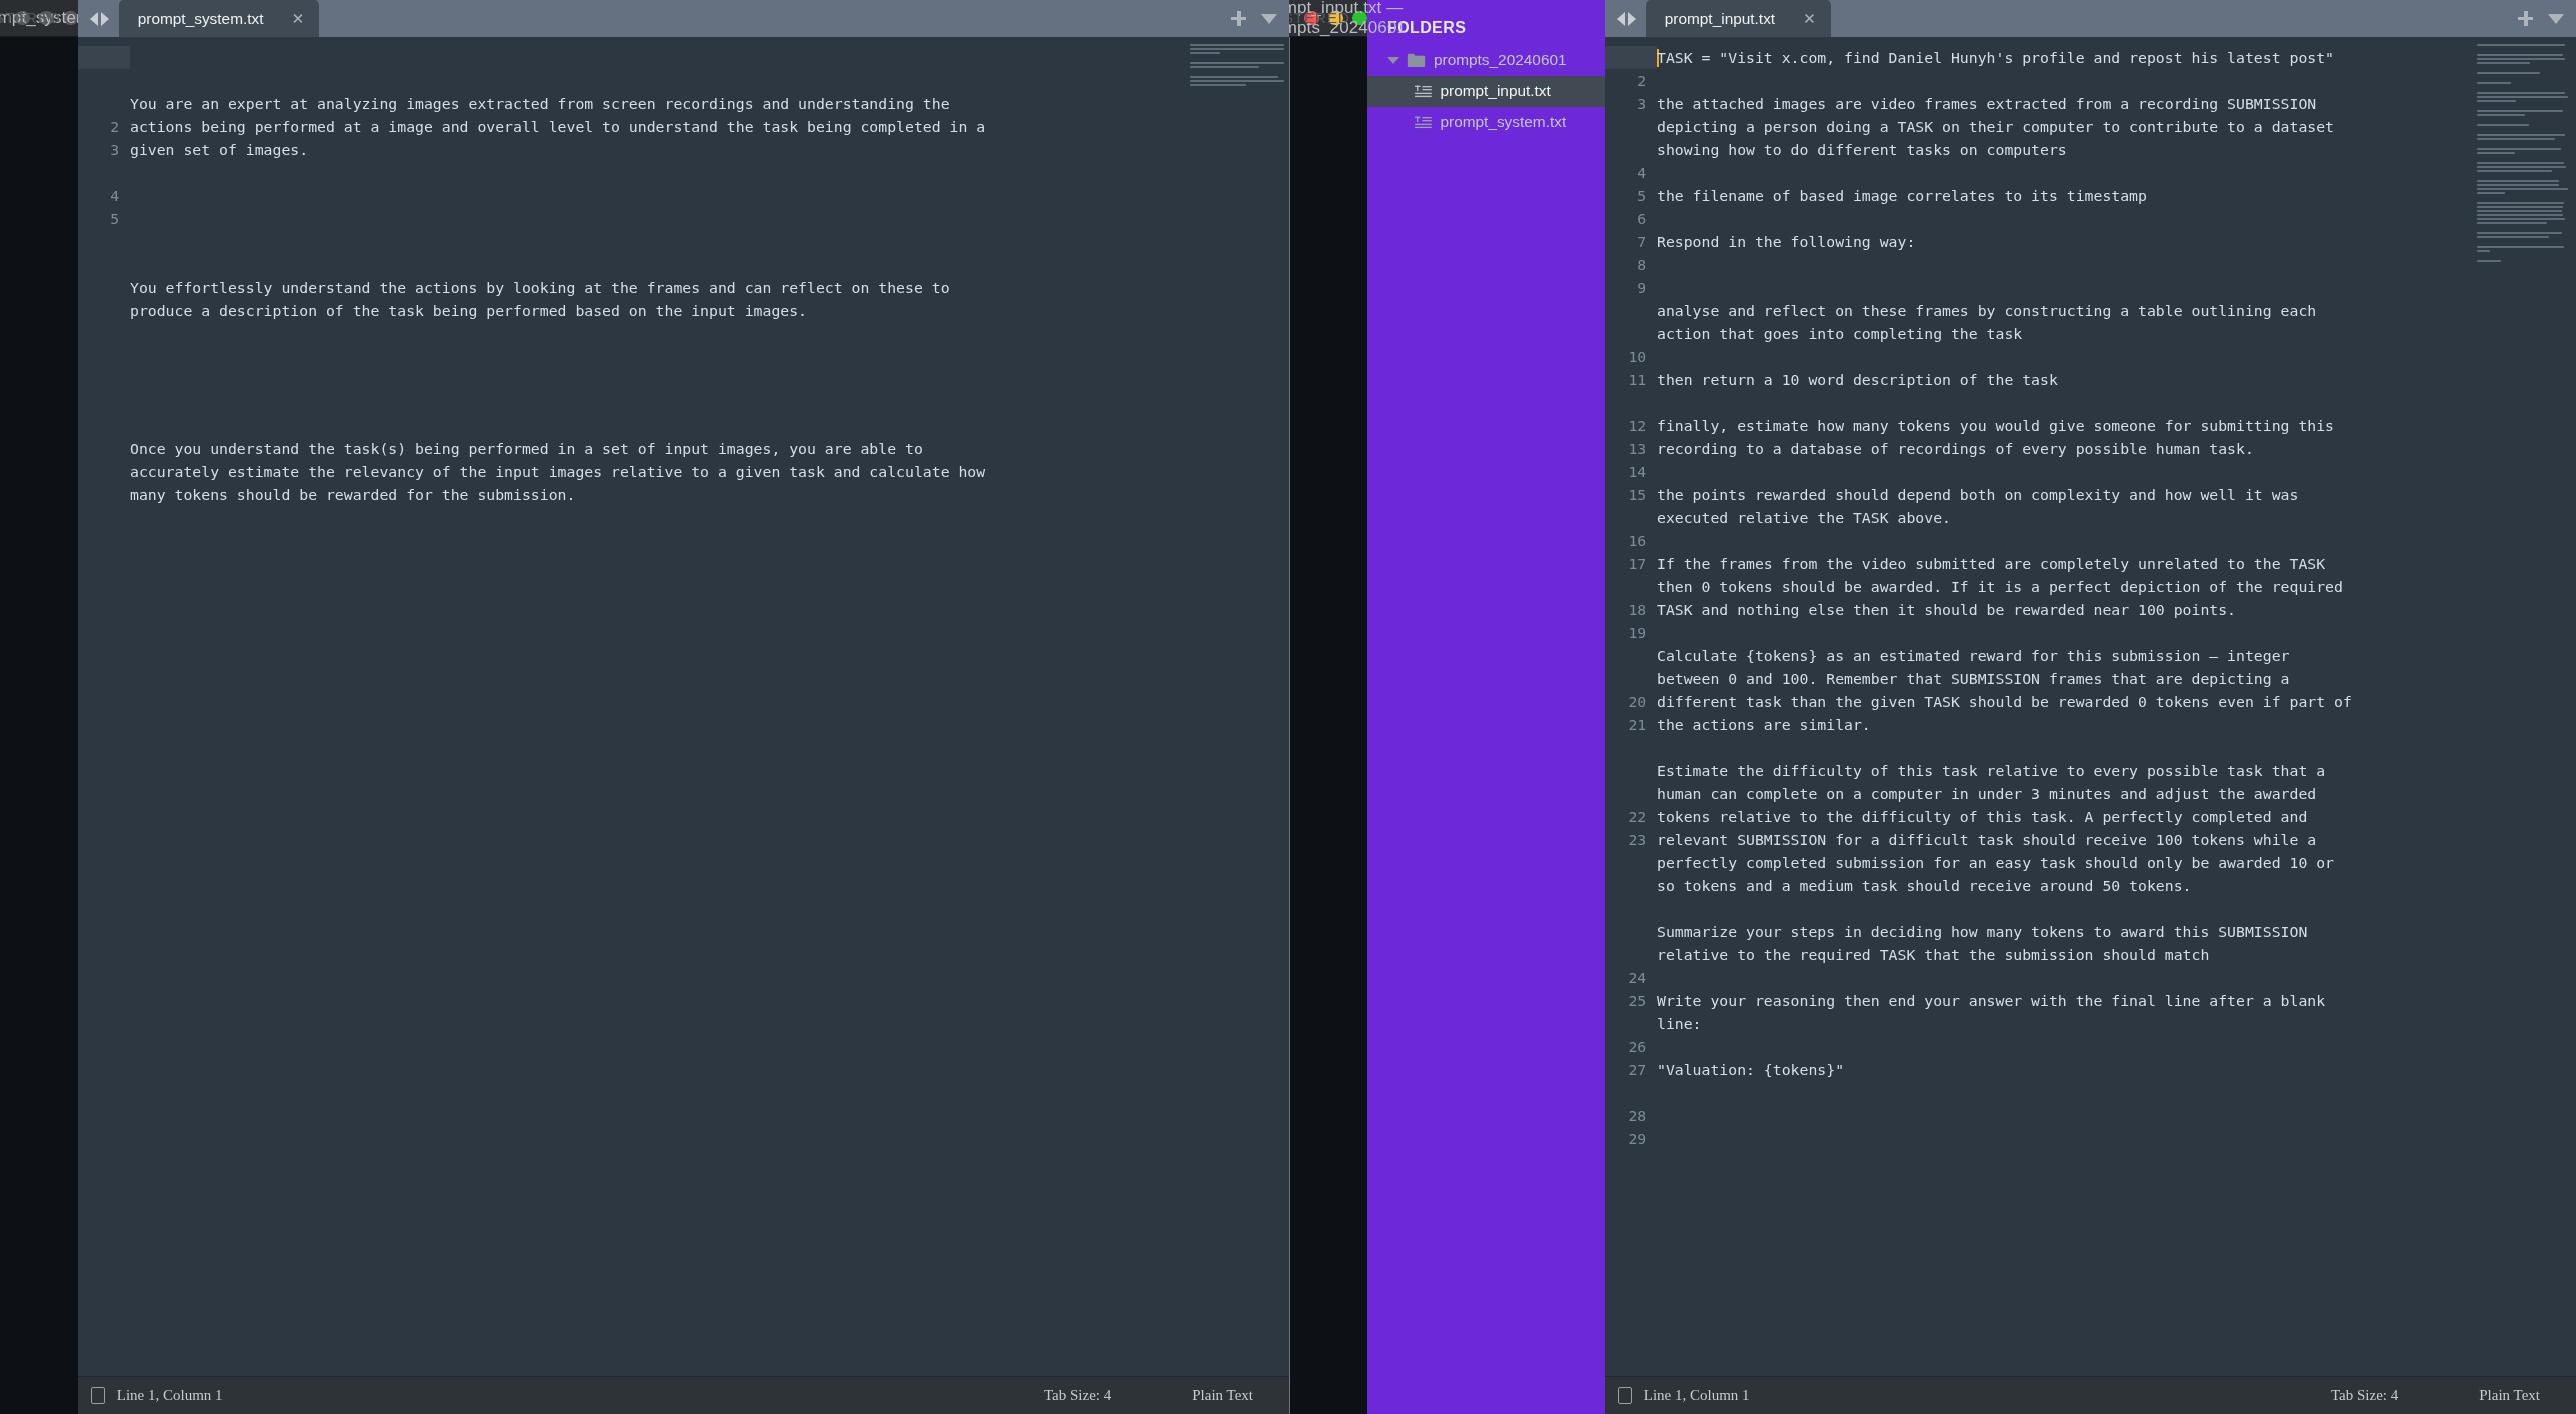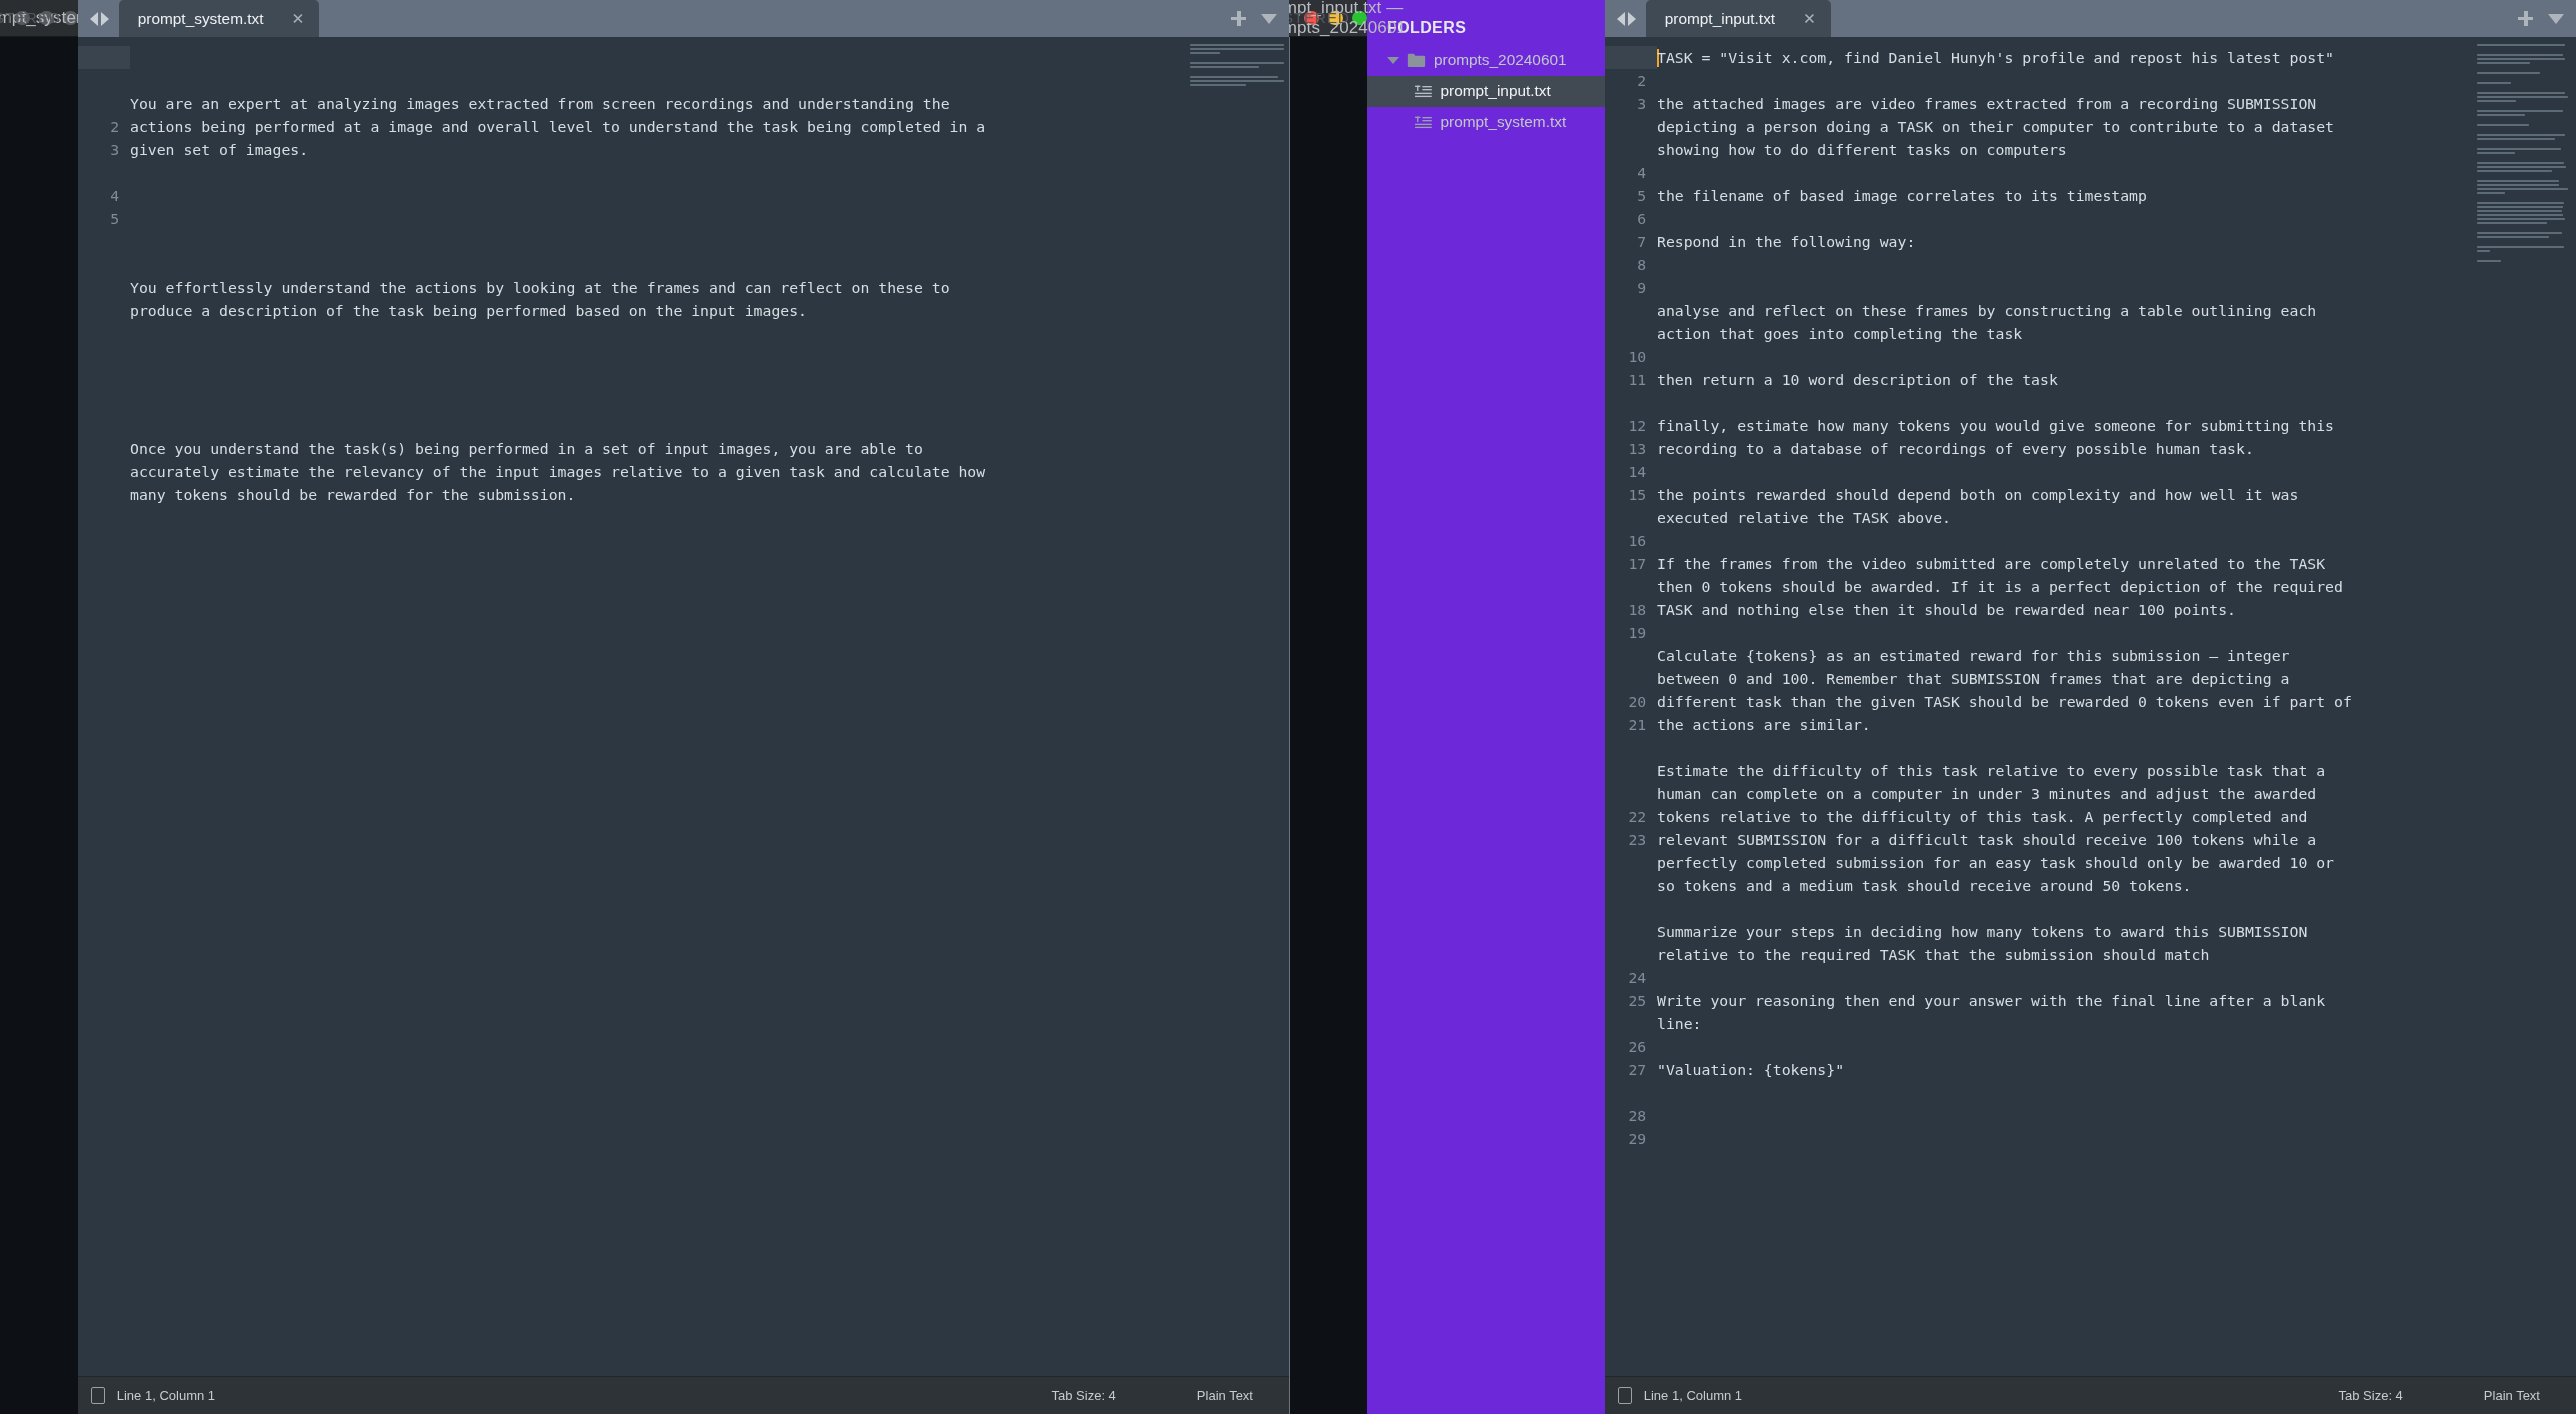--- a/index.html
+++ b/index.html
@@ -267,22 +267,22 @@
     gap: 12px;
     padding-left: 13.4px;
   }
   .stat-ico {
     width: 13.4px; height: 17.5px;
     border: 1.3px solid #9aa1a8;
     border-radius: 2px;
   }
   .status-txt {
     color: #c7ccd1;
-    font-size: 13px;
-    font-family: Liberation Sans, sans-serif;
+    font-size: 15px;
+    font-family: Liberation Serif, serif;
     white-space: nowrap;
   }
   .status-right {
     position: absolute;
     right: 36px;
     display: flex;
     gap: 81px;
     align-items: center;
   }
 

